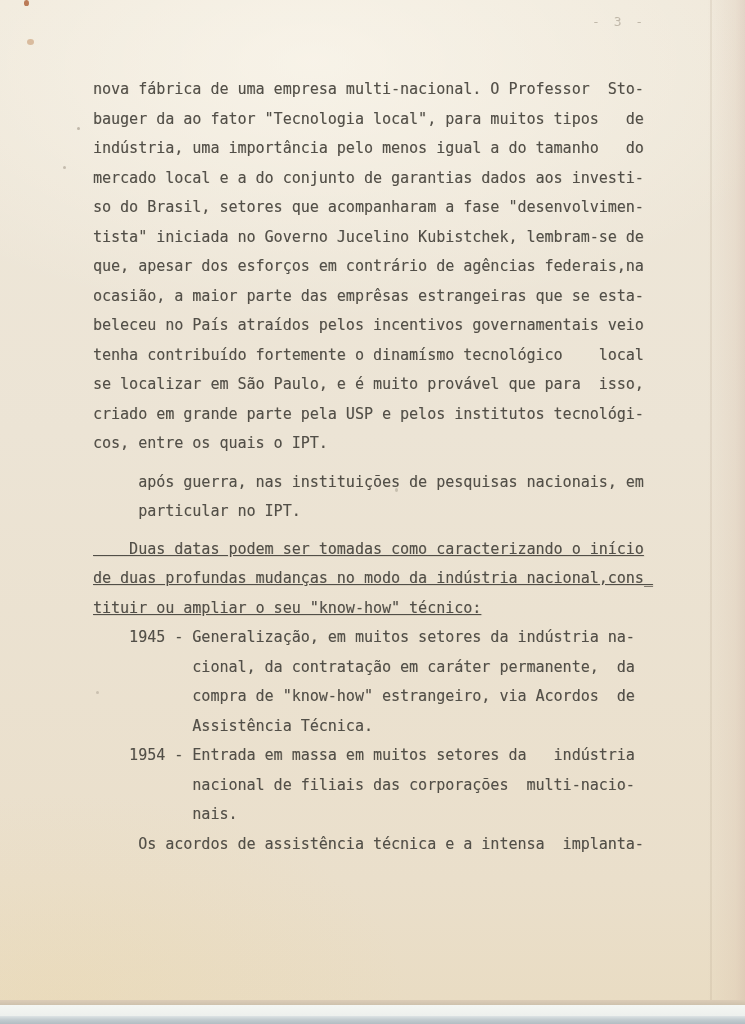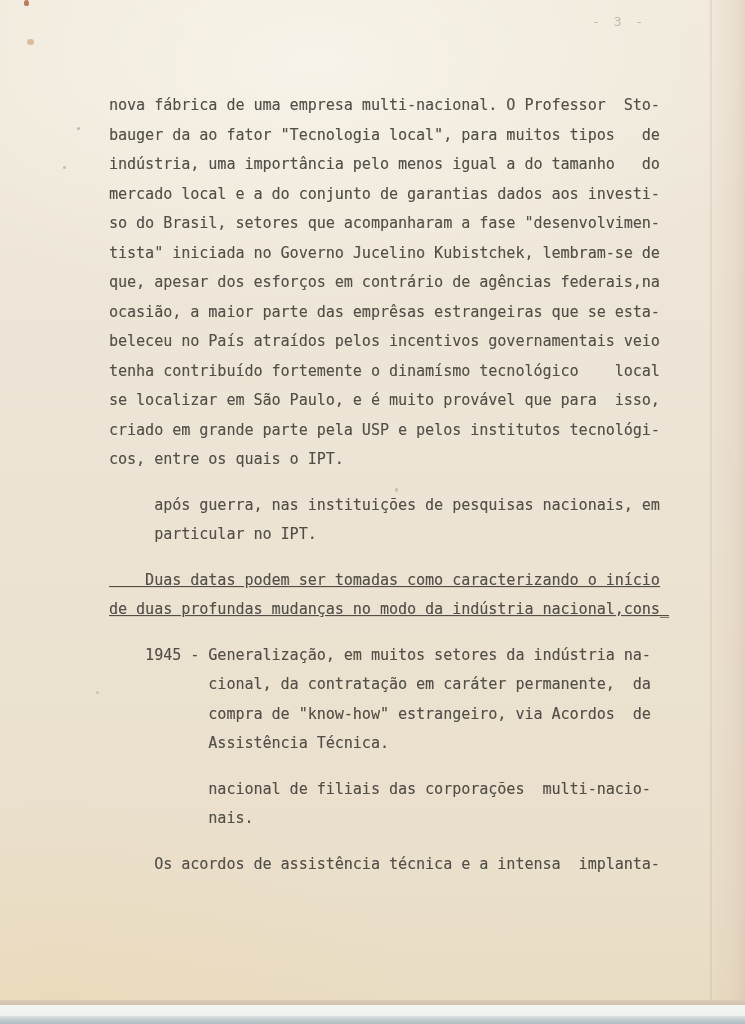--- a/index.html
+++ b/index.html
@@ -32,21 +32,21 @@
   .text-body{
     position:absolute;left:93px;top:75px;
     font-size:15px;
     color:#524f48;
   }
   .line{
     white-space:pre;
     height:29.5px;line-height:29.5px;
     text-shadow:0.4px 0.4px 0.5px rgba(88,82,70,0.35);
   }
-  .paragraph{margin:16px;}
+  .paragraph{margin:0;}
   .para-item-6{margin-top:9px;}
   .para-duas-datas{margin-top:8px;text-decoration:underline;}
   .speck{position:absolute;border-radius:50%;}
   .speck-1{left:24px;top:0;width:5px;height:6px;background:#a8562b;opacity:.75;border-radius:45% 55% 50% 50%;}
   .speck-2{left:27px;top:39px;width:7px;height:6px;background:#c08a5c;opacity:.5;}
   .speck-3{left:77px;top:127px;width:3px;height:3px;background:#8d8273;opacity:.5;}
   .speck-4{left:63px;top:166px;width:3px;height:3px;background:#8d8273;opacity:.45;}
   .speck-5{left:395px;top:488px;width:3px;height:4px;background:#9a9081;opacity:.45;}
   .speck-6{left:96px;top:691px;width:3px;height:3px;background:#9a9081;opacity:.4;}
   .paper-edge{
@@ -92,28 +92,30 @@
         <div class="line">criado em grande parte pela USP e pelos institutos tecnológi-</div>
         <div class="line">cos, entre os quais o IPT.</div>
       </div>
       <div class="paragraph para-item-6">
         <div class="line">     após guerra, nas instituições de pesquisas nacionais, em</div>
         <div class="line">     particular no IPT.</div>
       </div>
       <div class="paragraph para-duas-datas">
         <div class="line">    Duas datas podem ser tomadas como caracterizando o início</div>
         <div class="line">de duas profundas mudanças no modo da indústria nacional,cons̲</div>
+        <div class="line">tituir ou ampliar o seu "know-how" técnico:</div>
       </div>
       <div class="paragraph para-item-1945">
         <div class="line">    1945 - Generalização, em muitos setores da indústria na-</div>
         <div class="line">           cional, da contratação em caráter permanente,  da</div>
         <div class="line">           compra de "know-how" estrangeiro, via Acordos  de</div>
         <div class="line">           Assistência Técnica.</div>
       </div>
       <div class="paragraph para-item-1954">
+        <div class="line">    1954 - Entrada em massa em muitos setores da   indústria</div>
         <div class="line">           nacional de filiais das corporações  multi-nacio-</div>
         <div class="line">           nais.</div>
       </div>
       <div class="paragraph para-closing">
         <div class="line">     Os acordos de assistência técnica e a intensa  implanta-</div>
       </div>
     </div>
 
   <div class="crease"></div>
   <div class="paper-edge"></div>

